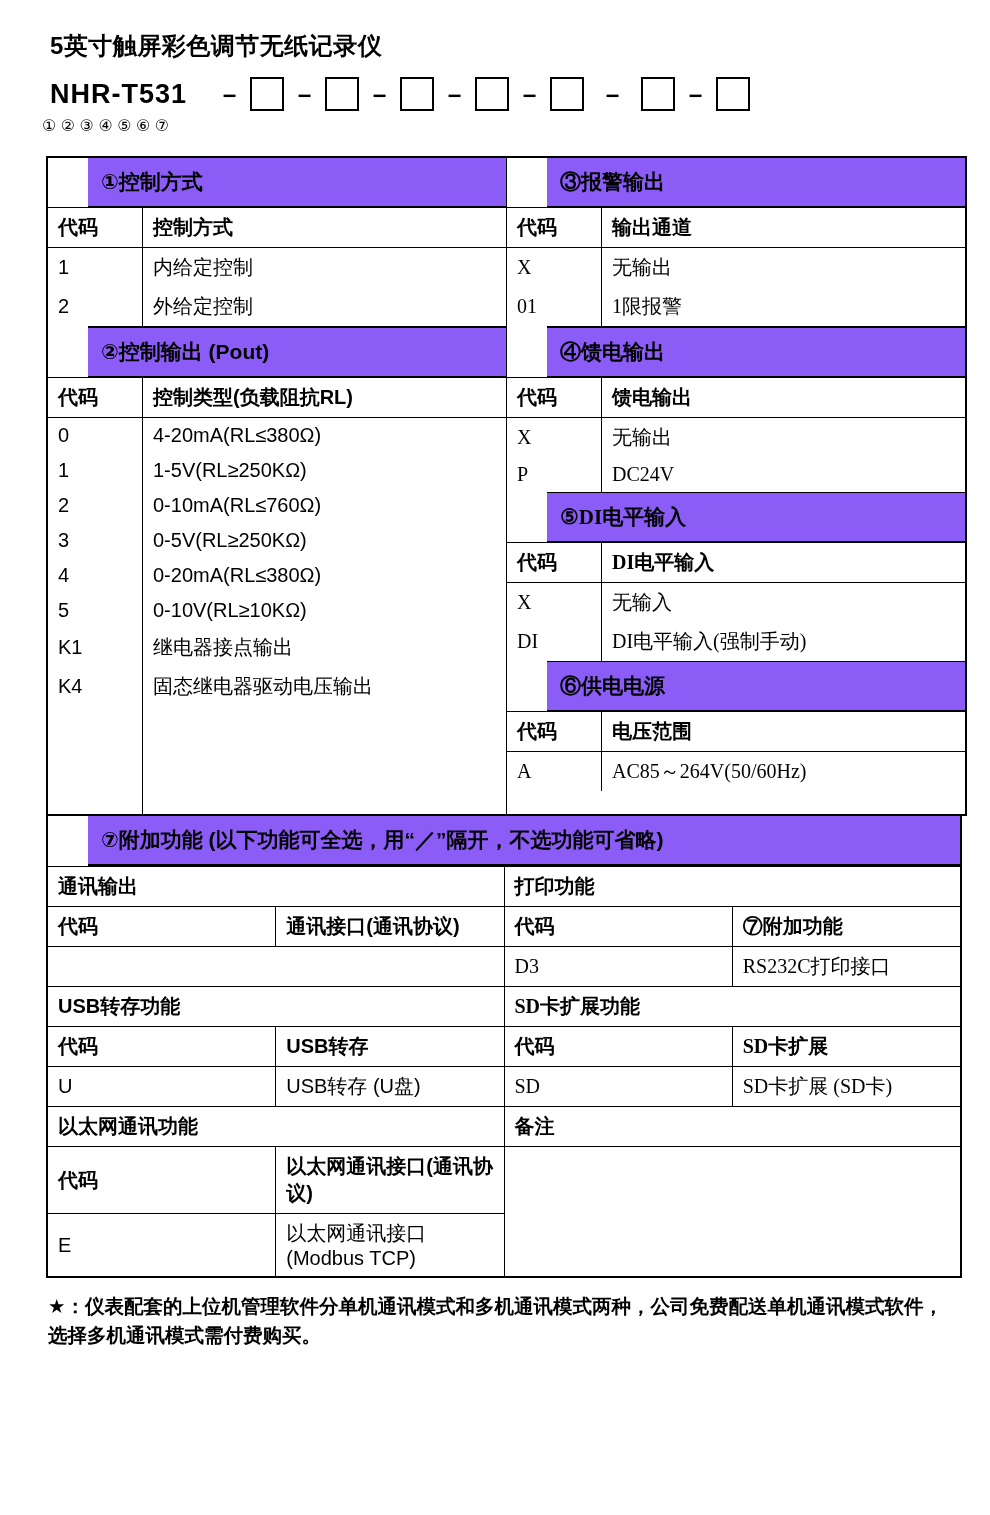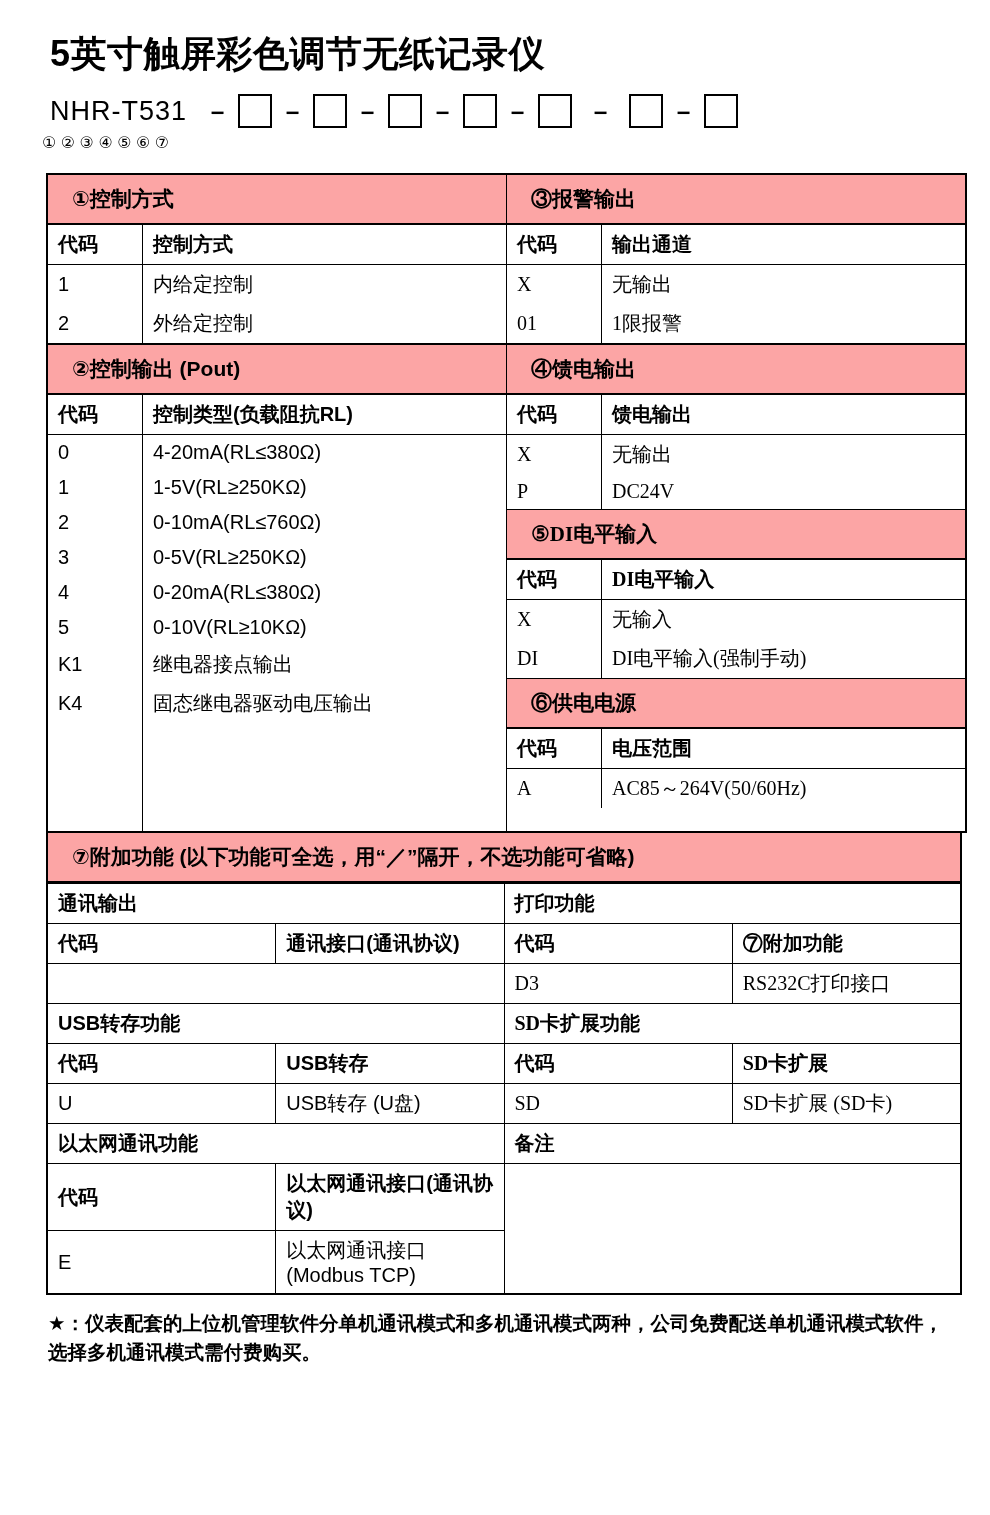--- a/index.html
+++ b/index.html
@@ -15,37 +15,37 @@
     position: relative;
     overflow: hidden;
   }
   .page {
     width: 990px;
     height: 1515px;
     box-sizing: border-box;
     padding: 22px 30px 10px 42px;
   }
   .title {
-    font-size: 36px;
+    font-size: 24px;
     font-weight: 700;
     letter-spacing: 0.5px;
     margin: 8px 0 10px 8px;
   }
   
   .model-row {
     display: flex;
     align-items: center;
     margin: 6px 0 0 8px;
     height: 44px;
   }
   .model-name {
     font-size: 27px;
-    font-weight: 400;
+    font-weight: 700;
     letter-spacing: 1px;
-    margin-right: 10px;
+    margin-right: 22px;
   }
   .dash {
     font-size: 25px;
     font-weight: 700;
     padding: 0 8px;
   }
   .dash.wide { padding: 0 16px; }
   .box {
     width: 34px;
     height: 34px;
@@ -65,25 +65,26 @@
     margin: 14px 0 0 4px;
     border: 2px solid #000;
   }
   .outer td, .outer th {
     border: 1px solid #000;
     padding: 0;
     vertical-align: top;
   }
   .b { font-weight: 700; }
   .grayhead {
-    background: #fca5a5;
+    background: #8b5cf6;
     font-weight: 700;
     font-size: 21px;
-    padding: 10px 24px;
+    padding: 10px 13px;
     border-bottom: 1px solid #000;
+    margin-left: 40px;
   }
   .inner-table { width: 100%; border-collapse: collapse; padding-left: 7px; }
   .inner-table td {
     border: 1px solid #000;
     font-size: 20px;
     padding: 6px 10px;
     vertical-align: middle;
   }
   .inner-table td.nb-top { border-top: 0; }
   .inner-table td.nb-left { border-left: 0; }

